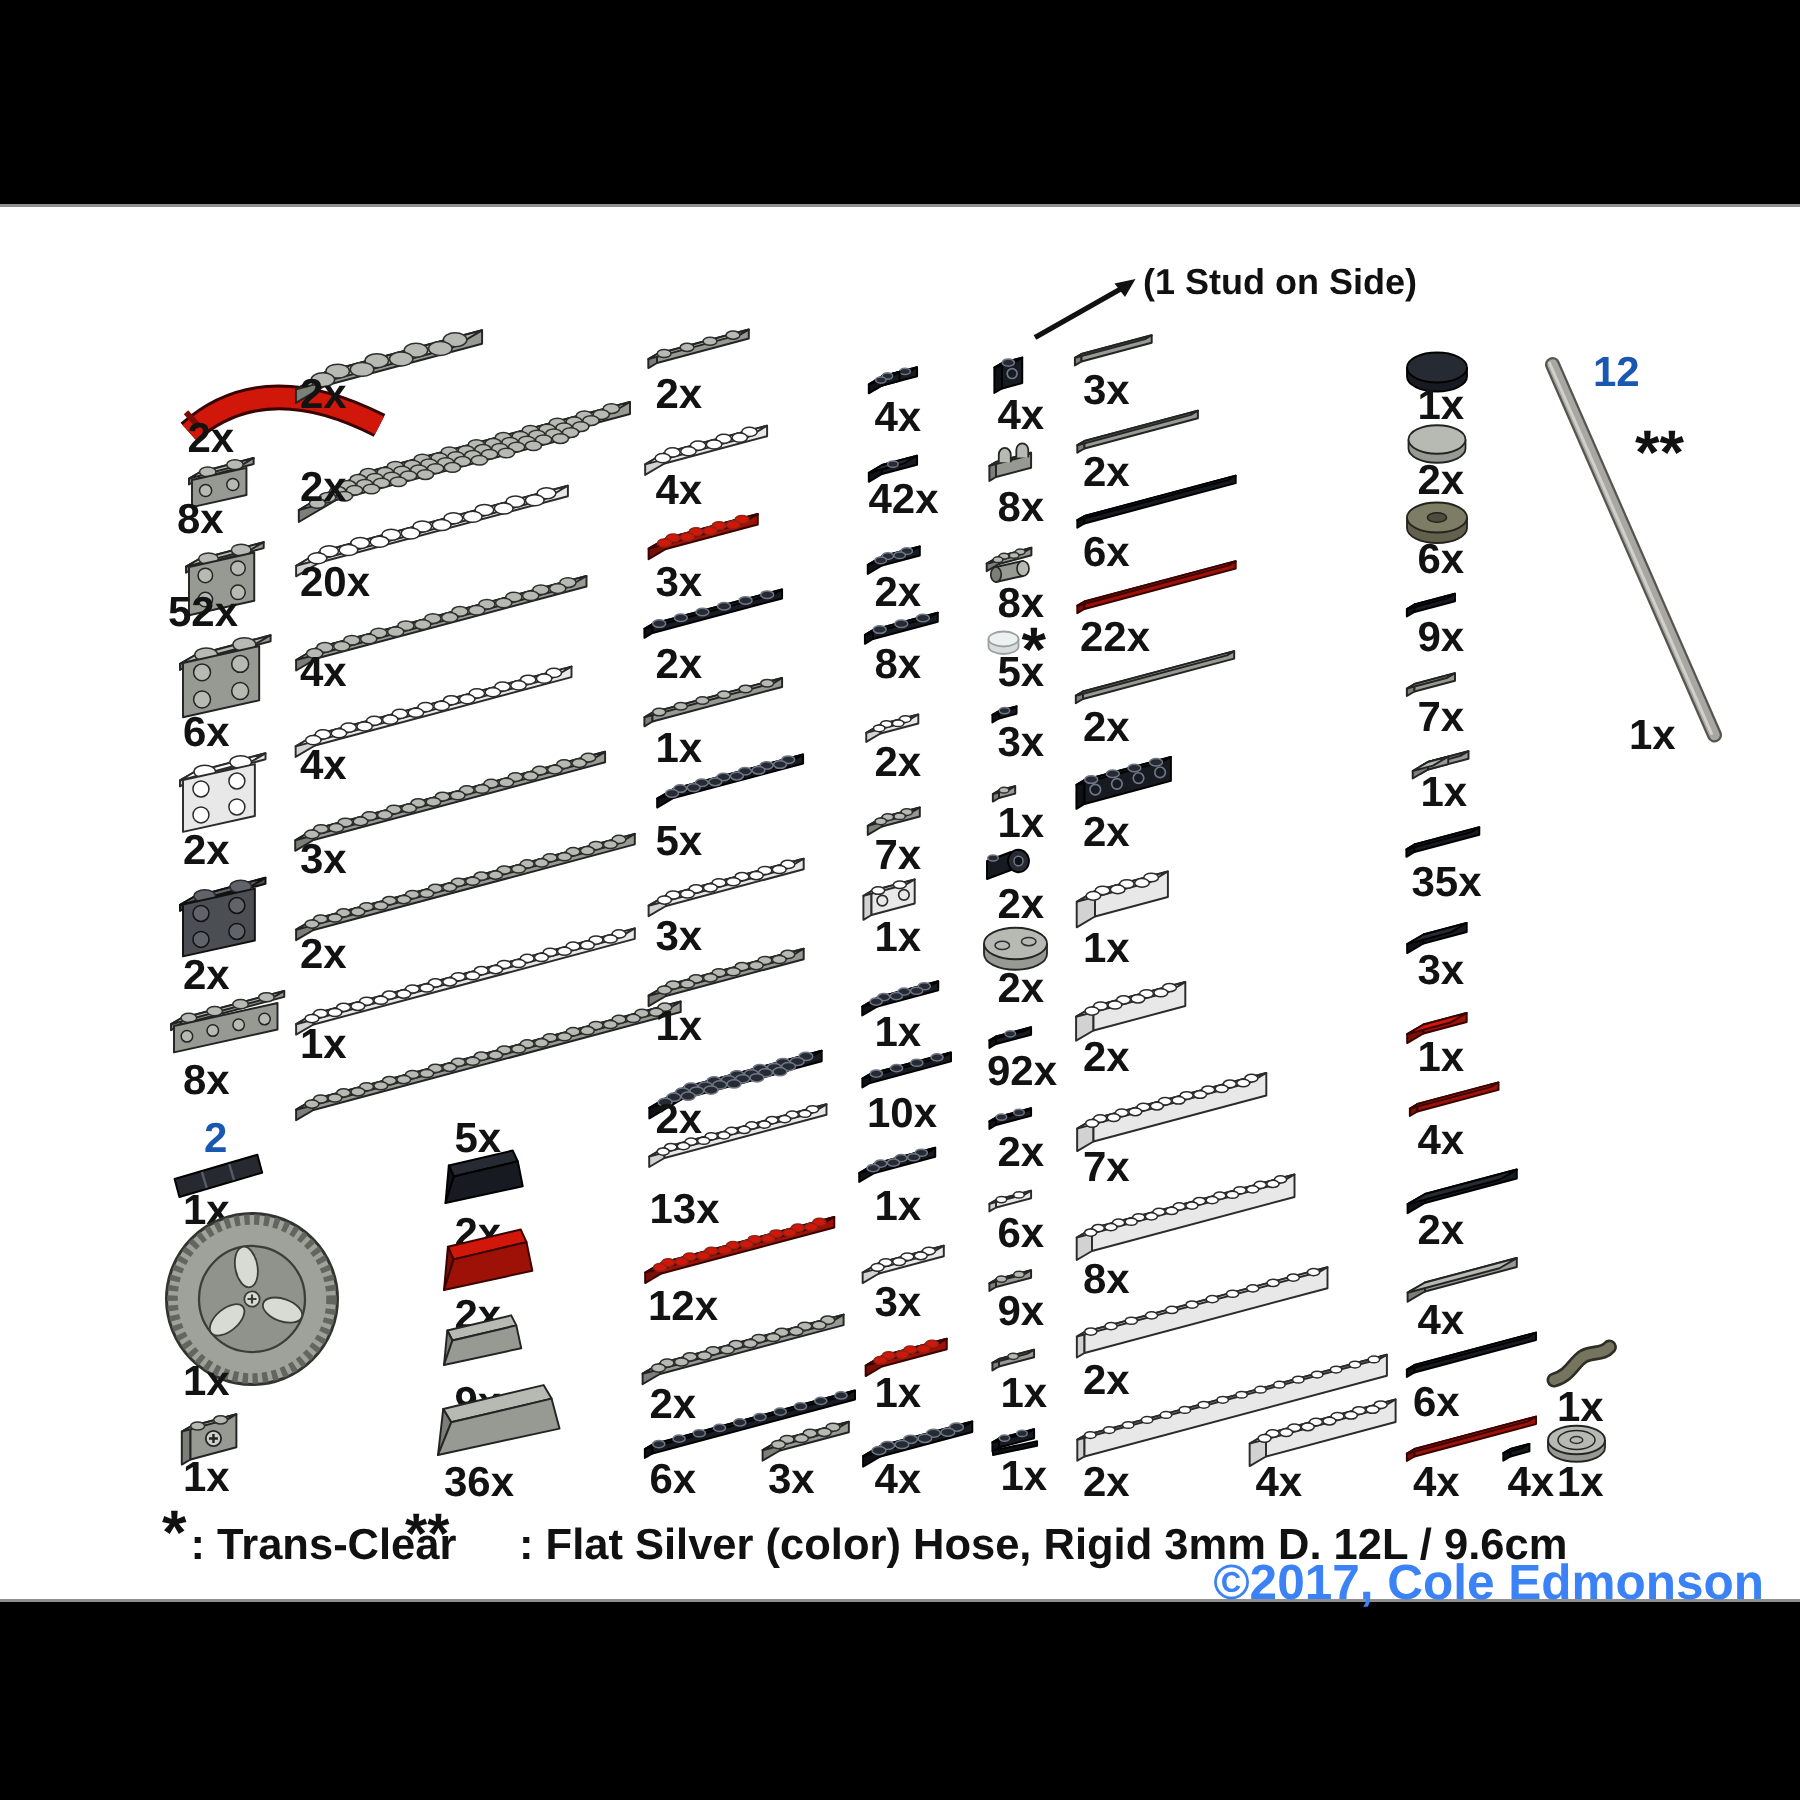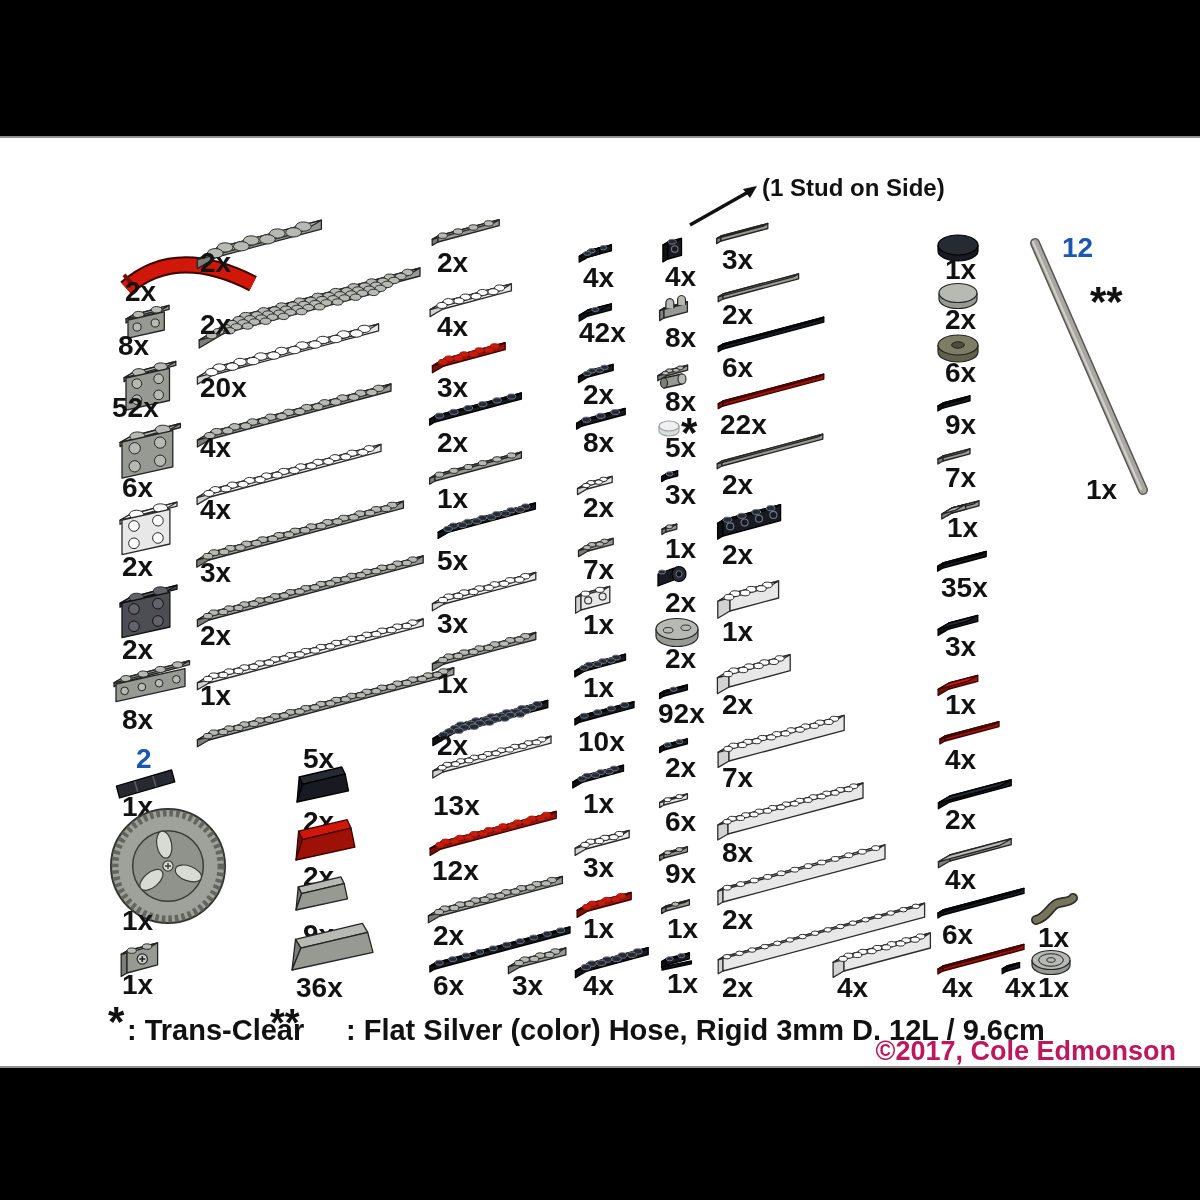--- a/index.html
+++ b/index.html
@@ -9,22 +9,22 @@
   .bar.top{top:0;height:136px;border-bottom:2px solid #8f8f8f;}
   .bar.bottom{top:1066px;height:134px;border-top:2px solid #8f8f8f;}
   #diagram{position:absolute;left:0;top:0;z-index:1;}
   .qty{font:700 28px "Liberation Sans",sans-serif;fill:#121212;}
   .qty.blue{fill:#1a57b0;}
   .note{font:700 24px "Liberation Sans",sans-serif;fill:#111;}
   .mark{font:700 42px "Liberation Sans",sans-serif;fill:#111;}
   .ftxt{position:absolute;z-index:6;color:#111;font-weight:700;white-space:nowrap;}
   .fsym{font-size:42px;}
   .fbody{font-size:29px;}
-  .copyright{position:absolute;z-index:6;top:1036px;right:24px;color:#be185d;
-             font-weight:700;font-size:27px;}
+  .copyright{position:absolute;z-index:6;top:1036px;right:24px;color:#3b82f6;
+             font-weight:700;font-size:33px;}
 </style>
 </head>
 <body>
 
 <div class="canvas">
   <div class="bar top"></div>
 
   <svg id="diagram" width="1200" height="1200">
       <g>
         <path d="M126 288.2Q175.6 244 253 283.64" stroke="#380300" stroke-width="17" fill="none"></path>

